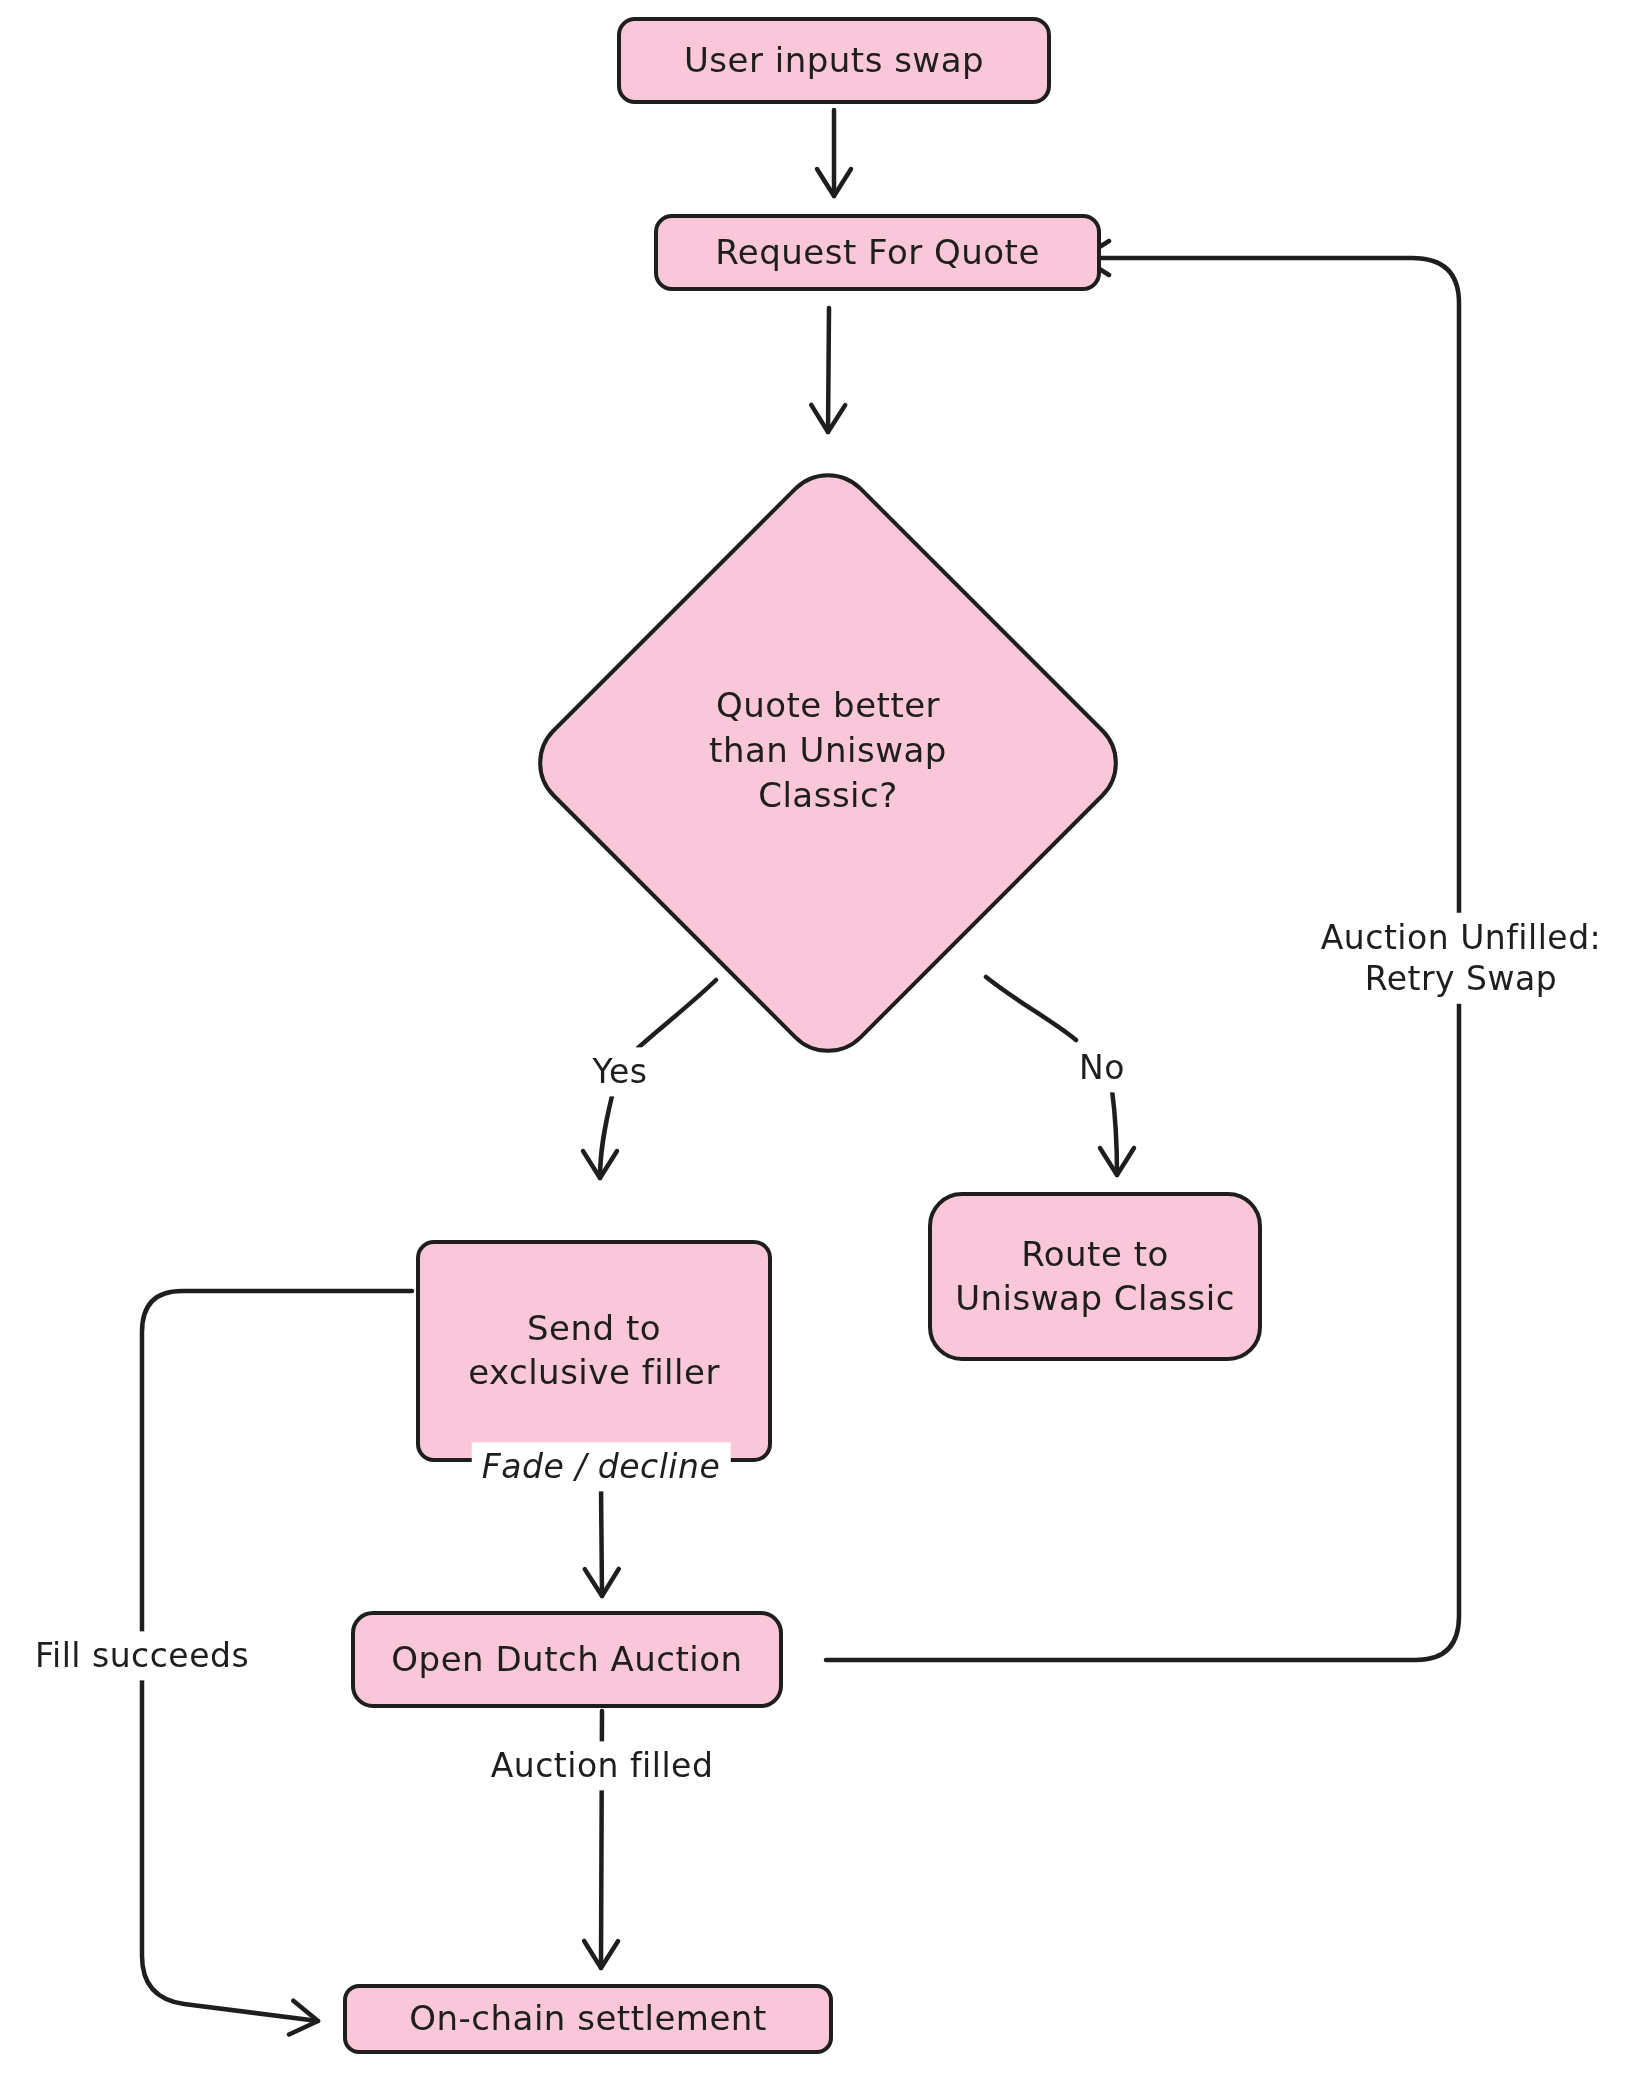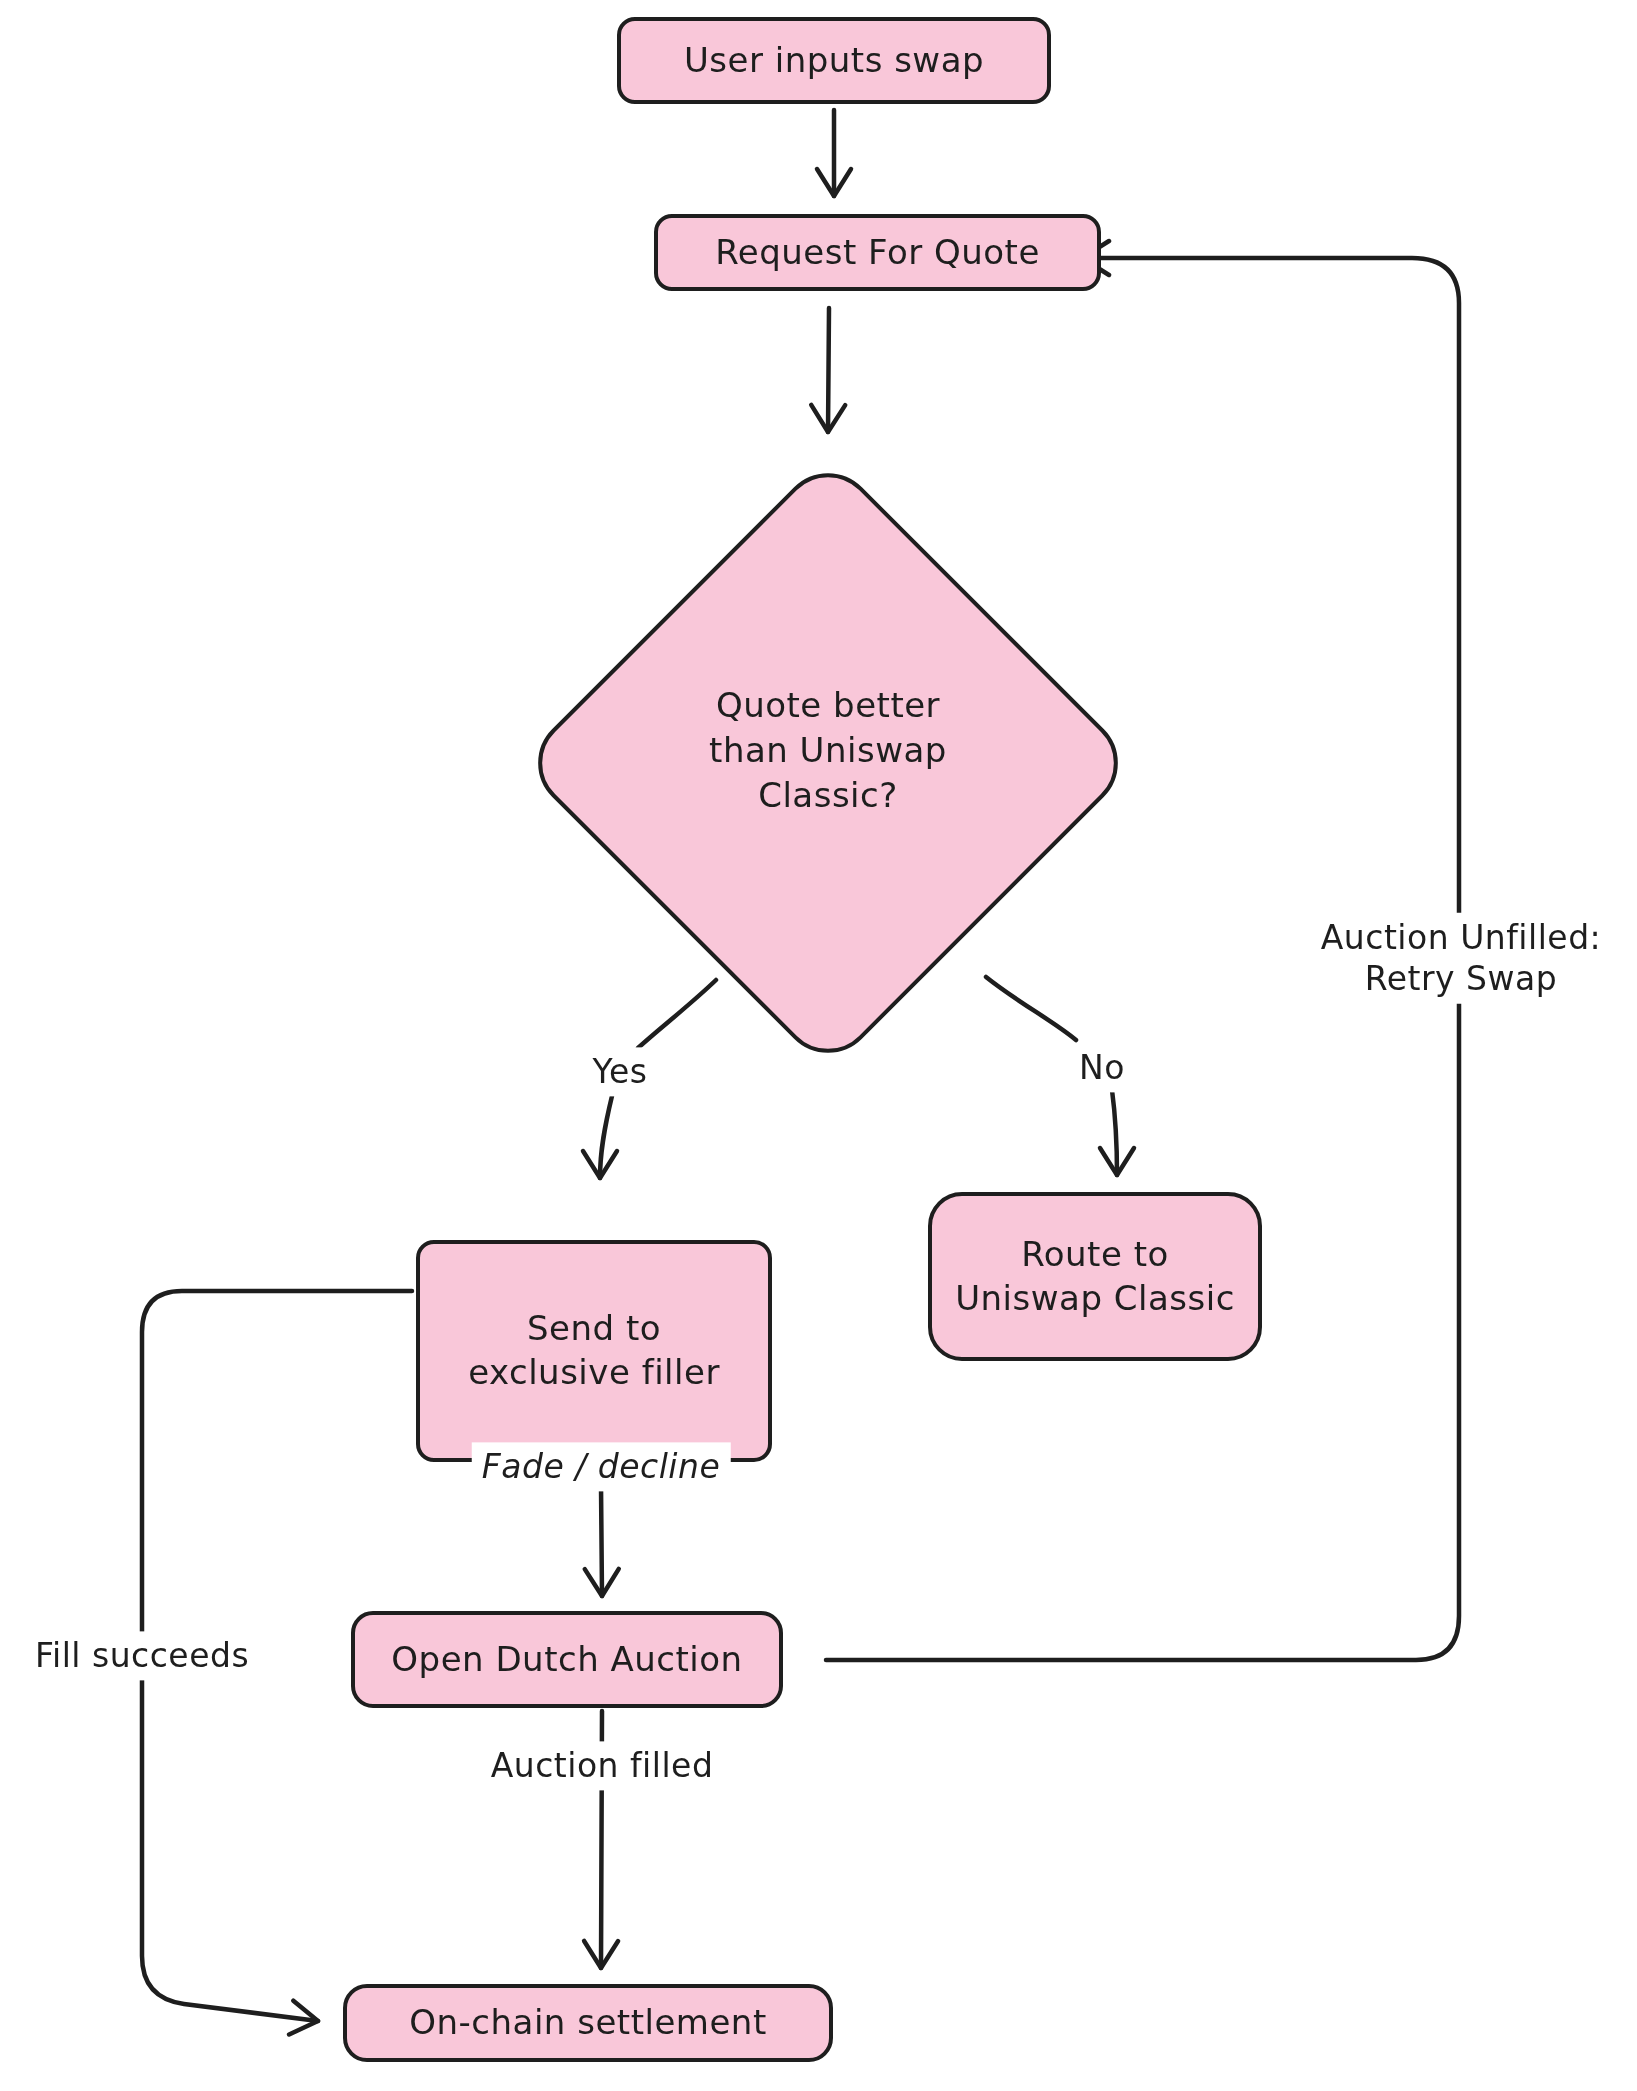--- a/index.html
+++ b/index.html
@@ -99,21 +99,21 @@
 
   <div class="node rect" style="left:928px;top:1192px;width:334px;height:169px;border-radius:34px;">
     <span>Route to</span>
     <span>Uniswap Classic</span>
   </div>
 
   <div class="node rect" style="left:351px;top:1611px;width:432px;height:97px;border-radius:22px;">
     <span>Open Dutch Auction</span>
   </div>
 
-  <div class="node rect" style="left:343px;top:1984px;width:490px;height:78px;border-radius:24px;text-align:right;">
+  <div class="node rect" style="left:343px;top:1984px;width:490px;height:70px;border-radius:16px;text-align:right;">
     <span>On-chain settlement</span>
   </div>
 
   <div class="edge-label" style="left:620px;top:1072px;">Yes</div>
 
   <div class="edge-label" style="left:1102px;top:1068px;">No</div>
 
   <div class="edge-label" style="left:601px;top:1467px;font-style:italic;">Fade / decline</div>
 
   <div class="edge-label" style="left:602px;top:1766px;">Auction filled</div>

